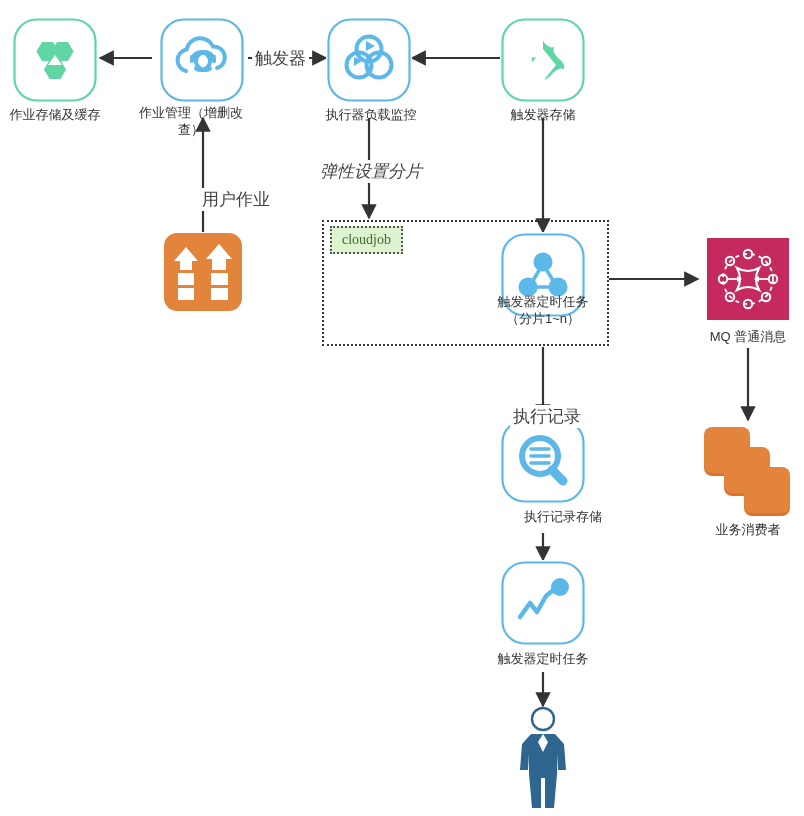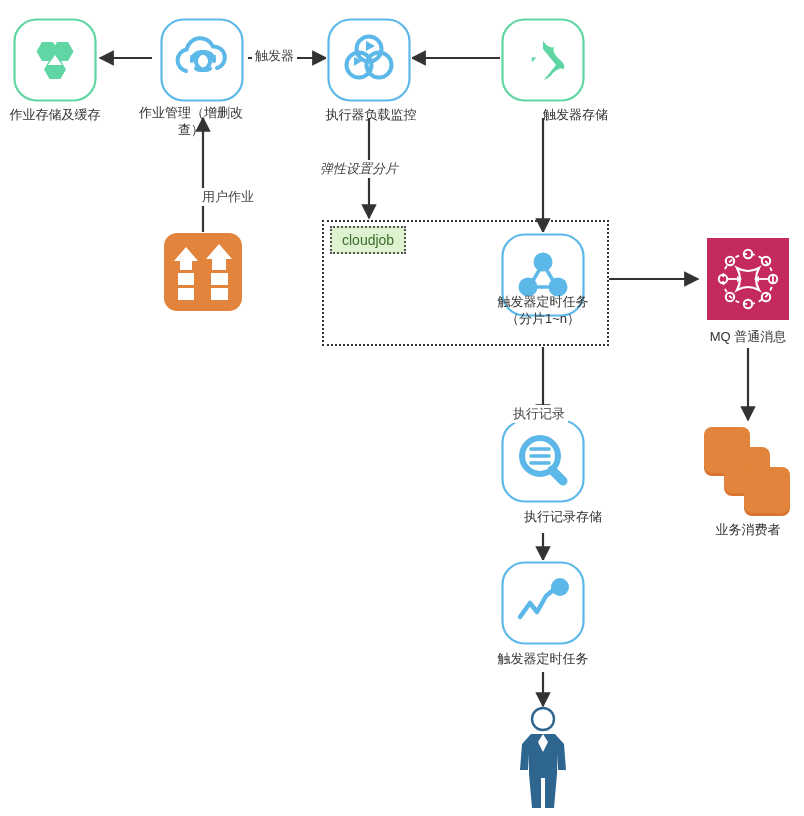--- a/index.html
+++ b/index.html
@@ -29,21 +29,21 @@
     position: absolute;
     text-align: center;
     font-size: 13px;
     color: #333333;
     line-height: 17px;
     white-space: pre-line;
     box-sizing: border-box;
   }
   .edge-label {
     position: absolute;
-    font-size: 13px;
+    font-size: 17px;
     color: #444444;
     background: #ffffff;
     padding: 0 3px;
     text-align: center;
     white-space: nowrap;
     box-sizing: border-box;
   }
   .dotted-group {
     position: absolute;
     border: 2px dotted #333333;
@@ -102,21 +102,21 @@
     <line x1="748" y1="348" x2="748" y2="420" stroke="#333333" stroke-width="2.2" marker-end="url(#arrow)"></line>
 
     <line x1="543" y1="347" x2="543" y2="418" stroke="#333333" stroke-width="2.2" marker-end="url(#arrow)"></line>
 
     <line x1="543" y1="533" x2="543" y2="560" stroke="#333333" stroke-width="2.2" marker-end="url(#arrow)"></line>
 
     <line x1="543" y1="672" x2="543" y2="706" stroke="#333333" stroke-width="2.2" marker-end="url(#arrow)"></line>
   </svg>
 
   <div class="dotted-group" style="left:322px; top:220px; width:287px; height:126px;"></div>
-  <div class="group-tag" style="left:330px; top:226px;">cloudjob</div>
+  <div class="group-tag" style="left:330px; top:226px;font-family:Liberation Serif, serif;">cloudjob</div>
 
   <div class="node icon-box rounded-frame" style="left:12px; top:17px; width:86px; height:86px;">
     <svg width="86" height="86" viewBox="0 0 86 86">
       <rect x="2.5" y="2.5" width="81" height="81" rx="22" ry="22" fill="#ffffff" stroke="#5fd6a4" stroke-width="2.2"></rect>
 
       <polygon points="30,25 41,25 46.5,34.5 41,44 30,44 24.5,34.5" fill="#5fd6a4"></polygon>
       <polygon points="45,25 56,25 61.5,34.5 56,44 45,44 39.5,34.5" fill="#5fd6a4"></polygon>
       <polygon points="37.5,43 48.5,43 54,52.5 48.5,62 37.5,62 32,52.5" fill="#5fd6a4"></polygon>
       <polygon points="43,38 50,48 36,48" fill="#ffffff"></polygon>
     </svg>
@@ -154,21 +154,21 @@
     <svg width="86" height="86" viewBox="0 0 86 86">
       <rect x="2.5" y="2.5" width="81" height="81" rx="22" ry="22" fill="#ffffff" stroke="#5fd6a4" stroke-width="2.2"></rect>
       <path d="M43,19
                q6,8 11,6 q-2,5 4,11
                q8,6 6,11 q-5,-2 -11,4
                q-6,8 -11,6 q2,-5 -4,-11
                q-8,-6 -6,-11 q5,2 11,-4 z" transform="translate(0,5)" fill="#5fd6a4"></path>
       <polygon points="43,32 56,48 43,64 30,48" fill="#ffffff"></polygon>
     </svg>
   </div>
-  <div class="label" style="left:478px; top:106px; width:130px;text-align:right;">触发器存储</div>
+  <div class="label" style="left:478px; top:106px; width:130px;">触发器存储</div>
 
   <div class="node icon-box" style="left:163px; top:232px; width:80px; height:80px;">
     <svg width="80" height="80" viewBox="0 0 80 80">
       <rect x="1" y="1" width="78" height="78" rx="13" ry="13" fill="#e3843c"></rect>
 
       <polygon points="23,15 35,29 29,29 29,38 17,38 17,29 11,29" fill="#ffffff"></polygon>
       <rect x="15" y="41" width="16" height="12" fill="#ffffff"></rect>
       <rect x="15" y="56" width="16" height="12" fill="#ffffff"></rect>
 
       <polygon points="56,12 69,27 63,27 63,38 49,38 49,27 43,27" fill="#ffffff"></polygon>

